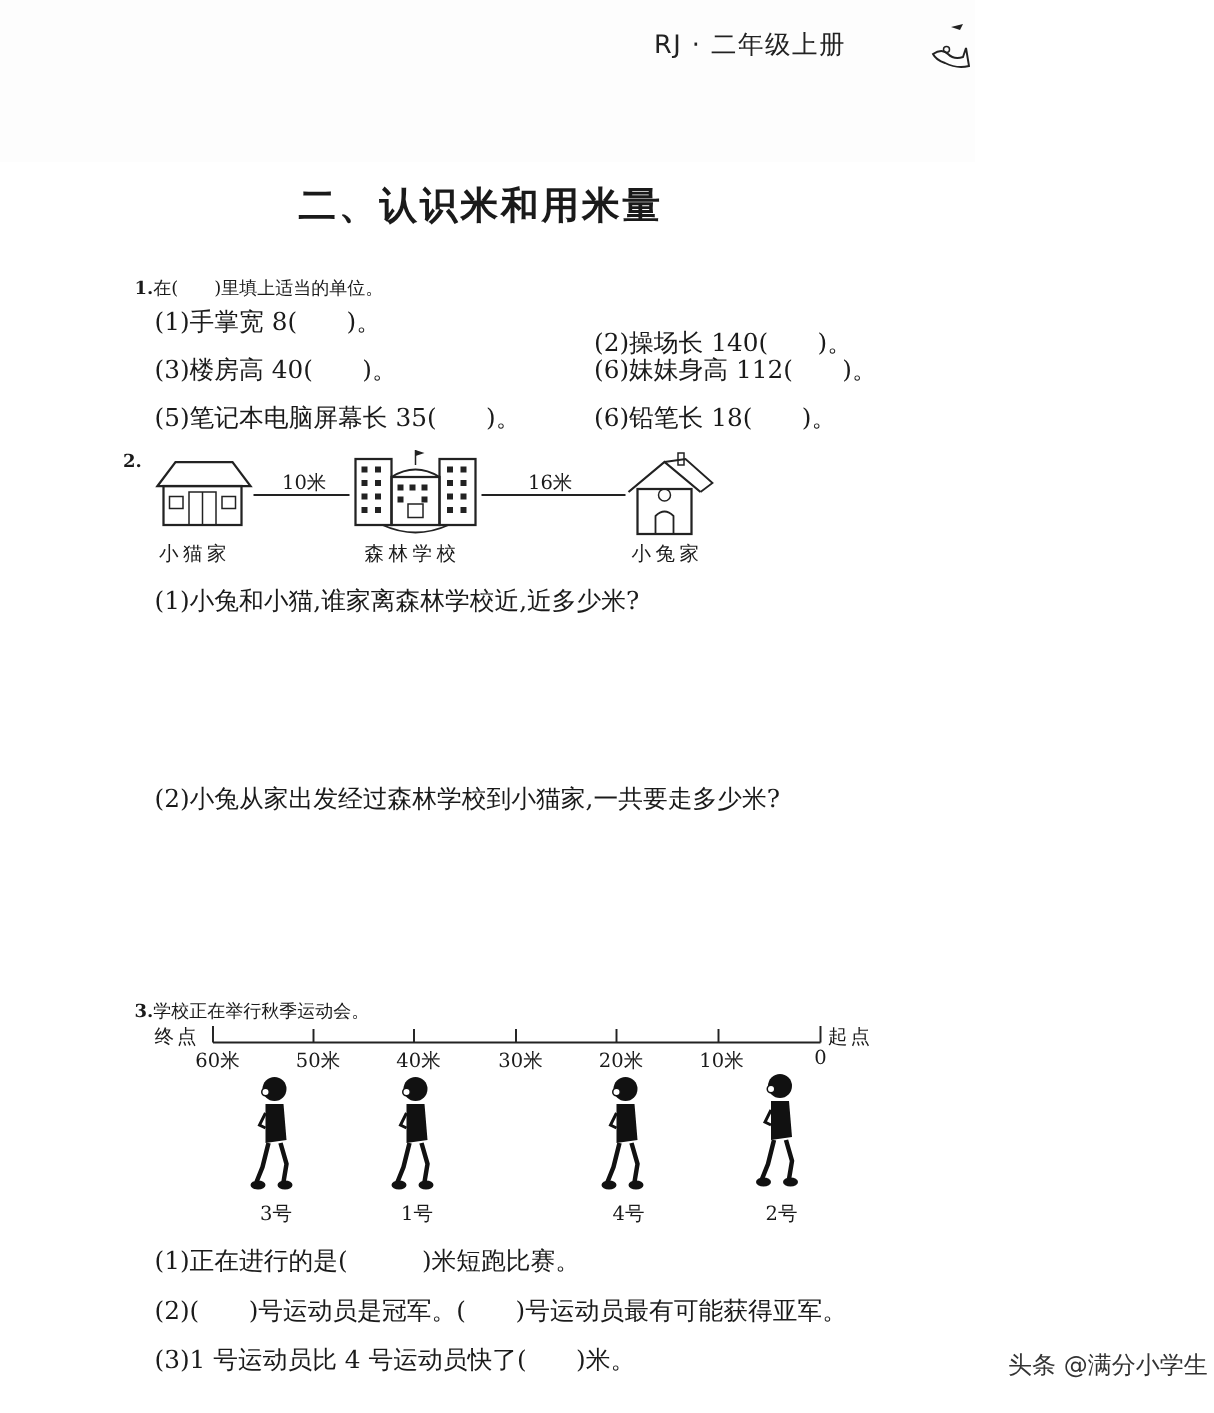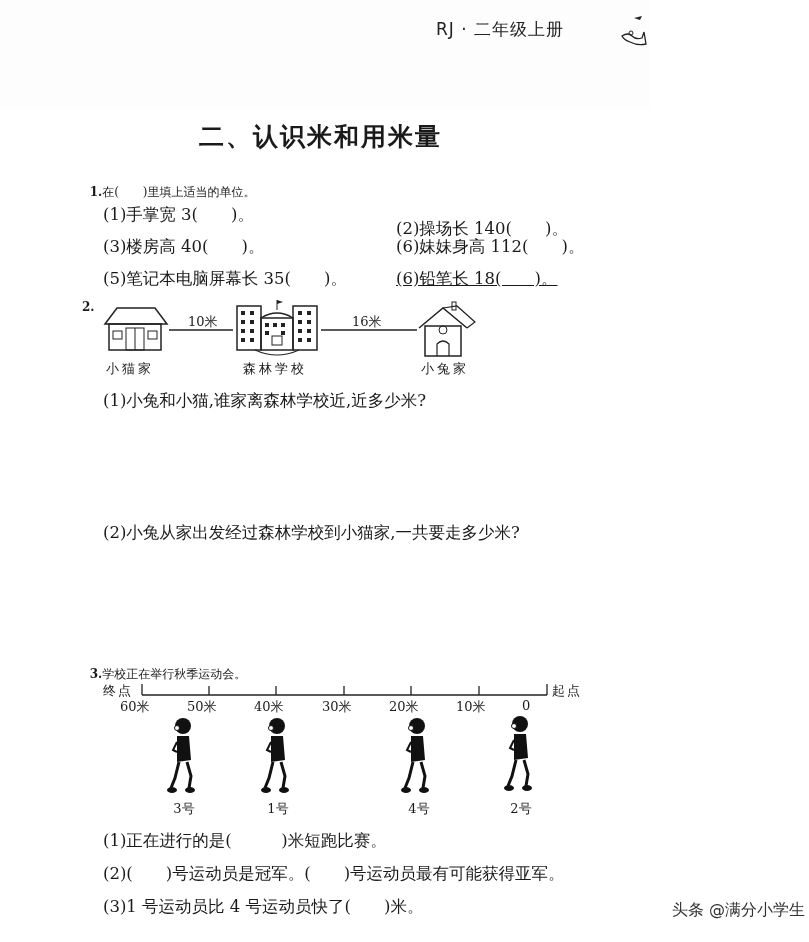--- a/index.html
+++ b/index.html
@@ -9,47 +9,47 @@
   .header-band { left:0; top:0; width:650px; height:108px; background:#fdfdfd; }
   .grade { left:436px; top:18px; font-family:"DejaVu Sans","Liberation Sans",sans-serif;
            font-size:17px; letter-spacing:1px; color:#222; }
   .deco { left:620px; top:14px; width:30px; height:40px; }
   .title { left:0; width:641px; top:120px; text-align:center; font-size:25px; font-weight:bold; letter-spacing:2px; }
   .q { font-size:12px; white-space:pre; }
   .qnum { font-weight:bold; }
   .sub { font-size:16.5px; white-space:pre; }
   .lbl { font-size:13px; letter-spacing:3px; white-space:pre; }
   .dist { font-size:13px; white-space:pre; }
-  .tick-lbl { font-size:13px; white-space:pre; width:50px; margin-left:-25px; }
+  .tick-lbl { font-size:13px; white-space:pre; text-align:center; width:50px; margin-left:-25px; }
   .runner-lbl { font-size:13px; white-space:pre; text-align:center; width:40px; margin-left:-20px; }
   .watermark { left:672px; top:900px; font-family:"DejaVu Sans","Liberation Sans",sans-serif; font-size:16px; color:#333; }
   svg { overflow:visible; }
 </style>
 </head>
 <body>
 
 <div class="abs header-band"></div>
 <div class="abs grade">RJ · 二年级上册</div>
 <svg class="abs deco" viewBox="0 0 30 40">
   <path d="M14 4 L22 2 L20 6 Z" fill="#222"></path>
   <path d="M2 22 Q8 18 12 22 Q16 26 22 24 L24 18 L26 30 Q18 32 10 28 Q4 26 2 22 Z" fill="none" stroke="#222" stroke-width="1.3"></path>
   <circle cx="11" cy="19" r="2" fill="none" stroke="#222" stroke-width="1"></circle>
 </svg>
 
 <div class="abs title">二、认识米和用米量</div>
 
 <div class="abs q" style="left:82px;top:170px;">
   <span class="qnum">1.</span><span>在(　　)里填上适当的单位。</span>
 </div>
-<div class="abs sub" style="left:103px;top:204px;">(1)手掌宽 3(　　)。</div>
+<div class="abs sub" style="left:103px;top:204px;">(1)手掌宽 8(　　)。</div>
 <div class="abs sub" style="left:396px;top:204px;margin-top:14px;">(2)操场长 140(　　)。</div>
 <div class="abs sub" style="left:103px;top:236px;">(3)楼房高 40(　　)。</div>
 <div class="abs sub" style="left:396px;top:236px;">(6)妹妹身高 112(　　)。</div>
 <div class="abs sub" style="left:103px;top:268px;">(5)笔记本电脑屏幕长 35(　　)。</div>
-<div class="abs sub" style="left:396px;top:268px;text-decoration:underline;">(6)铅笔长 18(　　)。</div>
+<div class="abs sub" style="left:396px;top:268px;">(6)铅笔长 18(　　)。</div>
 
 <div class="abs q qnum" style="left:82px;top:300px;">2.</div>
 
 <svg class="abs" style="left:95px;top:298px;" width="380" height="62">
 
   <g>
     <path d="M10 26 L22 10 L60 10 L72 26 Z" fill="none" stroke="#222" stroke-width="1.5"></path>
     <rect x="14" y="26" width="52" height="26" fill="none" stroke="#222" stroke-width="1.5"></rect>
     <rect x="18" y="33" width="9" height="8" fill="none" stroke="#222" stroke-width="1"></rect>
     <rect x="53" y="33" width="9" height="8" fill="none" stroke="#222" stroke-width="1"></rect>

